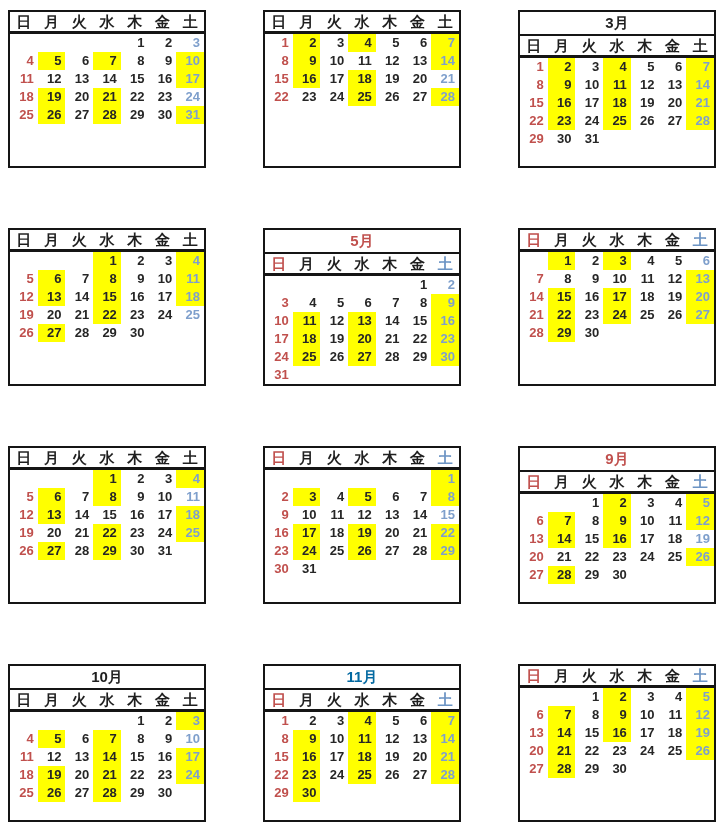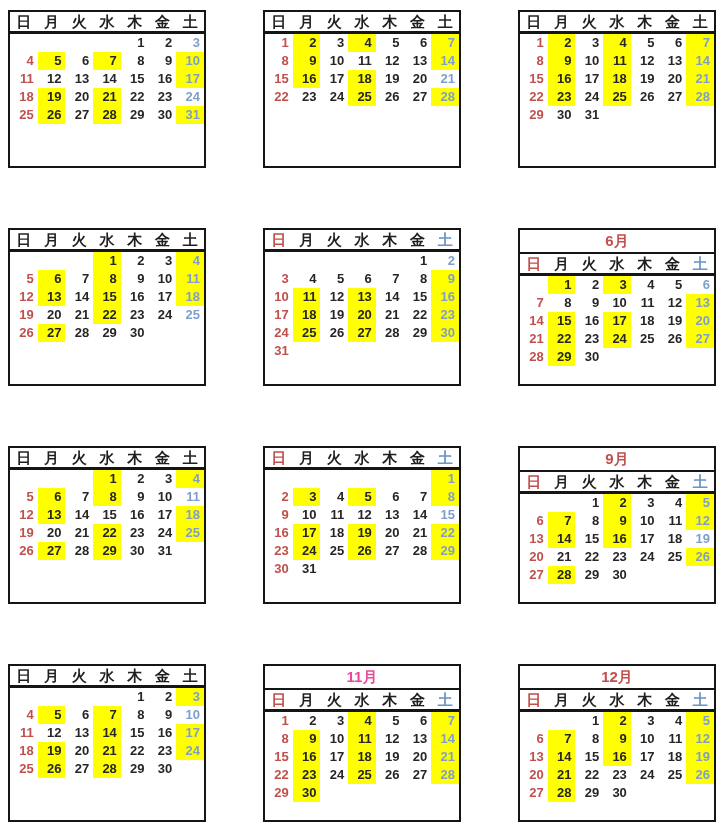--- a/index.html
+++ b/index.html
@@ -173,20 +173,21 @@
         <div class="cell"></div>
         <div class="cell"></div>
         <div class="cell"></div>
         <div class="cell"></div>
         <div class="cell"></div>
         <div class="cell"></div>
       </div>
   </div>
 
   <div class="month">
+    <div class="month-title">3月</div>
     <div class="dow-row">
         <div class="dow">日</div>
         <div class="dow">月</div>
         <div class="dow">火</div>
         <div class="dow">水</div>
         <div class="dow">木</div>
         <div class="dow">金</div>
         <div class="dow">土</div>
       </div>
     <div class="month-grid">
@@ -285,20 +286,21 @@
         <div class="cell"></div>
         <div class="cell"></div>
         <div class="cell"></div>
         <div class="cell"></div>
         <div class="cell"></div>
         <div class="cell"></div>
       </div>
   </div>
 
   <div class="month">
+    <div class="month-title" style="color: rgb(192, 80, 77);">5月</div>
     <div class="dow-row">
         <div class="dow" style="color: rgb(192, 80, 77);">日</div>
         <div class="dow">月</div>
         <div class="dow">火</div>
         <div class="dow">水</div>
         <div class="dow">木</div>
         <div class="dow">金</div>
         <div class="dow" style="color: rgb(108, 148, 196);">土</div>
       </div>
     <div class="month-grid">
@@ -341,21 +343,20 @@
         <div class="cell"></div>
         <div class="cell"></div>
         <div class="cell"></div>
         <div class="cell"></div>
         <div class="cell"></div>
         <div class="cell"></div>
       </div>
   </div>
 
   <div class="month">
-    <div class="month-title" style="color: rgb(192, 80, 77);">6月</div>
     <div class="dow-row">
         <div class="dow" style="color: rgb(192, 80, 77);">日</div>
         <div class="dow">月</div>
         <div class="dow">火</div>
         <div class="dow">水</div>
         <div class="dow">木</div>
         <div class="dow">金</div>
         <div class="dow" style="color: rgb(108, 148, 196);">土</div>
       </div>
     <div class="month-grid">
@@ -567,20 +568,21 @@
         <div class="cell"></div>
         <div class="cell"></div>
         <div class="cell"></div>
         <div class="cell"></div>
         <div class="cell"></div>
         <div class="cell"></div>
       </div>
   </div>
 
   <div class="month">
+    <div class="month-title">10月</div>
     <div class="dow-row">
         <div class="dow">日</div>
         <div class="dow">月</div>
         <div class="dow">火</div>
         <div class="dow">水</div>
         <div class="dow">木</div>
         <div class="dow">金</div>
         <div class="dow">土</div>
       </div>
     <div class="month-grid">
@@ -623,21 +625,21 @@
         <div class="cell"></div>
         <div class="cell"></div>
         <div class="cell"></div>
         <div class="cell"></div>
         <div class="cell"></div>
         <div class="cell"></div>
       </div>
   </div>
 
   <div class="month">
-    <div class="month-title" style="color: #ec4899;">11月</div>
+    <div class="month-title" style="color: #0369a1;">11月</div>
     <div class="dow-row">
         <div class="dow" style="color: rgb(192, 80, 77);">日</div>
         <div class="dow">月</div>
         <div class="dow">火</div>
         <div class="dow">水</div>
         <div class="dow">木</div>
         <div class="dow">金</div>
         <div class="dow" style="color: rgb(108, 148, 196);">土</div>
       </div>
     <div class="month-grid">
@@ -680,21 +682,20 @@
         <div class="cell"></div>
         <div class="cell"></div>
         <div class="cell"></div>
         <div class="cell"></div>
         <div class="cell"></div>
         <div class="cell"></div>
       </div>
   </div>
 
   <div class="month">
-    <div class="month-title" style="color: rgb(192, 80, 77);">12月</div>
     <div class="dow-row">
         <div class="dow" style="color: rgb(192, 80, 77);">日</div>
         <div class="dow">月</div>
         <div class="dow">火</div>
         <div class="dow">水</div>
         <div class="dow">木</div>
         <div class="dow">金</div>
         <div class="dow" style="color: rgb(108, 148, 196);">土</div>
       </div>
     <div class="month-grid">

